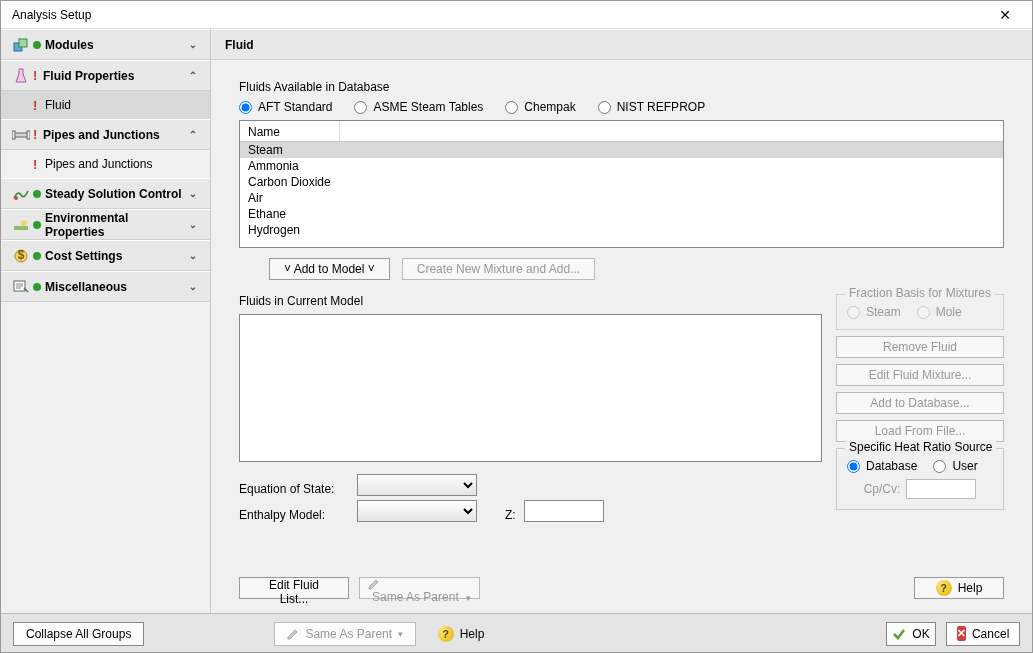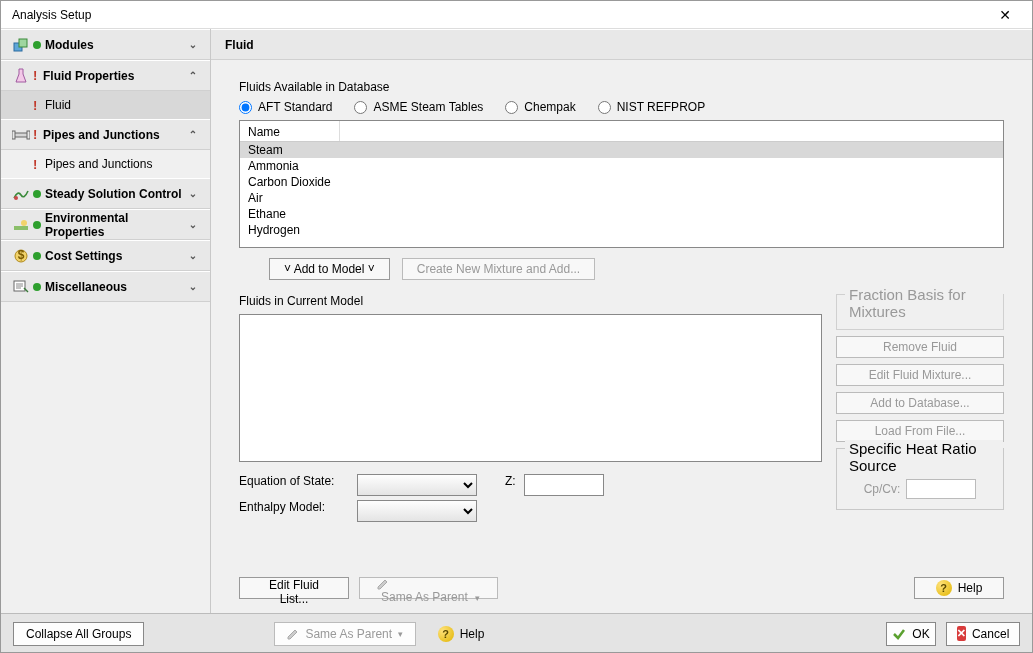--- a/index.html
+++ b/index.html
@@ -42,36 +42,36 @@
 .fluid-list-box { border: 1px solid #888; background: #fff; height: 128px; display: flex; flex-direction: column; margin-bottom: 10px; }
 .fluid-list-header { display: flex; border-bottom: 1px solid #ccc; background: #fff; }
 .fluid-list-header-cell { padding: 4px 8px 2px 8px; border-right: 1px solid #ddd; }
 .fluid-list-items { flex: 1; overflow-y: scroll; padding: 0; }
 .fluid-list-item { padding: 1px 8px; cursor: pointer; }
 .fluid-list-item.selected { background: #d8d8d8; }
 
 .row-under-list { display: flex; gap: 12px; margin-bottom: 14px; padding-left: 30px; }
 .btn { height: 22px; padding: 0 14px; background: #f8f8f8; border: 1px solid #999; cursor: pointer; font-size: 12px; }
 .btn.disabled { color: #999; border-color: #bbb; cursor: default; background: #f8f8f8; }
-.btn.dd { padding: 0 17px; }
+.btn.dd { padding: 0 8px; }
 
 .lower-row { display: flex; gap: 14px; }
 .lower-left { flex: 1; }
 .lower-right { width: 168px; display: flex; flex-direction: column; gap: 6px; }
 
 .current-box { border: 1px solid #888; background: #fff; height: 148px; margin-top: 4px; margin-bottom: 12px; }
 
-.prop-row { display: flex; align-items: flex-start; gap: 8px; margin-bottom: 4px; }
+.prop-row { display: flex; align-items: flex-end; gap: 8px; margin-bottom: 4px; }
 .prop-row .lbl { width: 110px; }
 .dd-select { width: 120px; height: 22px; border: 1px solid #888; background: linear-gradient(#fefefe,#e4e4e4); }
 .text-input { height: 22px; border: 1px solid #888; background: #fff; padding: 0 4px; }
 
 .fieldset { border: 1px solid #c8c8c8; padding: 8px 10px 10px 10px; position: relative; }
 .fieldset.disabled { color: #999; border-color: #d0d0d0; }
-.fieldset .fieldset-legend { position: absolute; top: -9px; left: 8px; background: #f0f0f0; padding: 0 4px; font-size: 15px; }
+.fieldset .fieldset-legend { position: absolute; top: -9px; left: 8px; background: #f0f0f0; padding: 0 4px; font-size: 12px; }
 .fieldset .radio-row { margin: 2px 0 0 0; }
 .fieldset .radio-row label { margin-right: 12px; }
 
 .side-btn { height: 22px; border: 1px solid #bbb; background: #f8f8f8; color: #999; cursor: default; text-align: center; line-height: 20px; font-size: 12px; }
 
 .bottom-row { position: absolute; bottom: 14px; left: 28px; right: 28px; display: flex; align-items: center; gap: 10px; }
 .bottom-row .spacer { flex: 1; }
 
 
 .footer { height: 40px; background: #e4e4e4; border-top: 1px solid #bbb; display: flex; align-items: center; padding: 0 12px; gap: 10px; }

